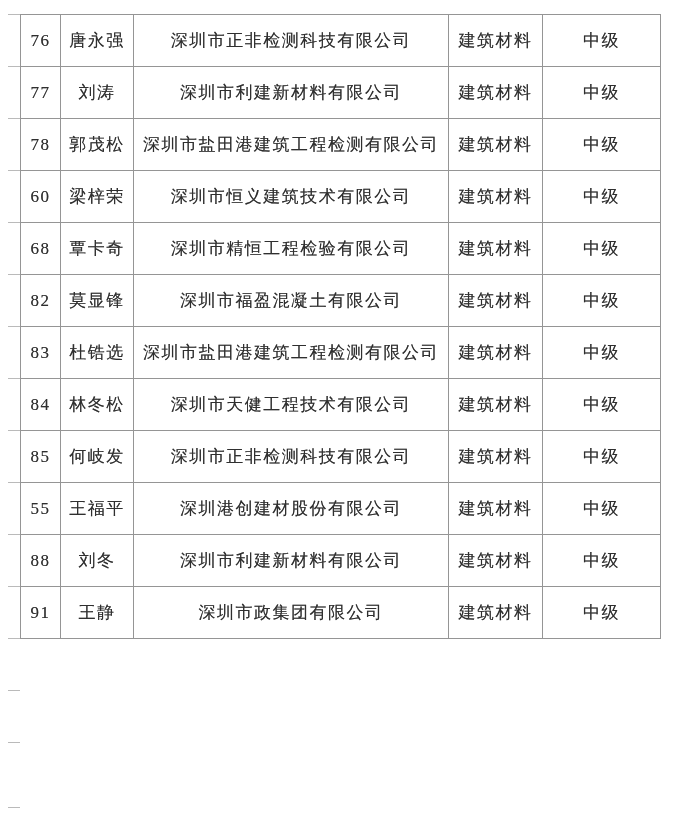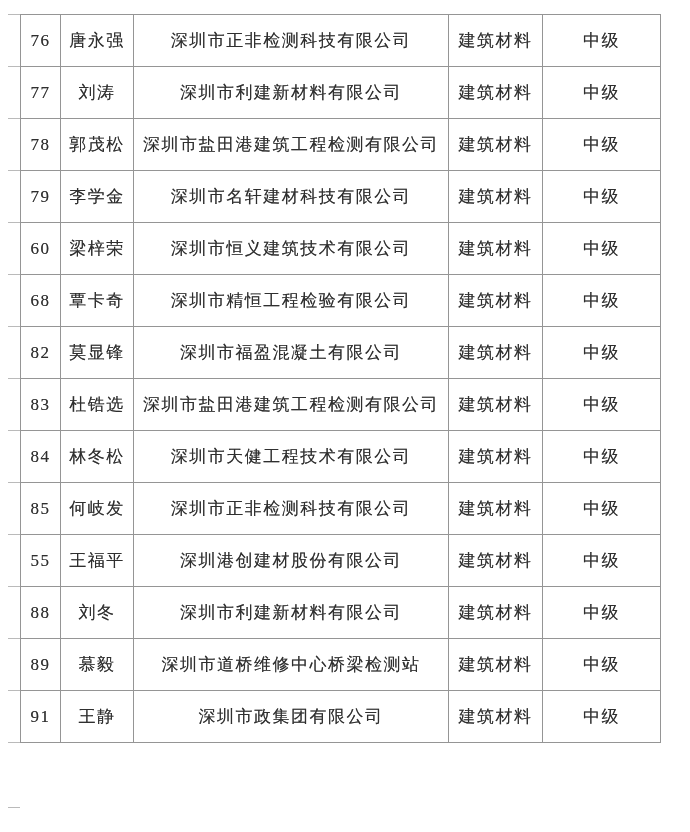--- a/index.html
+++ b/index.html
@@ -66,27 +66,20 @@
     <td class="cell-level">中级</td>
   </tr>
         <tr>
     <td class="cell-no">78</td>
     <td class="cell-name">郭茂松</td>
     <td class="cell-company">深圳市盐田港建筑工程检测有限公司</td>
     <td class="cell-category">建筑材料</td>
     <td class="cell-level">中级</td>
   </tr>
         <tr>
-    <td class="cell-no">79</td>
-    <td class="cell-name">李学金</td>
-    <td class="cell-company">深圳市名轩建材科技有限公司</td>
-    <td class="cell-category">建筑材料</td>
-    <td class="cell-level">中级</td>
-  </tr>
-        <tr>
     <td class="cell-no">60</td>
     <td class="cell-name">梁梓荣</td>
     <td class="cell-company">深圳市恒义建筑技术有限公司</td>
     <td class="cell-category">建筑材料</td>
     <td class="cell-level">中级</td>
   </tr>
         <tr>
     <td class="cell-no">68</td>
     <td class="cell-name">覃卡奇</td>
     <td class="cell-company">深圳市精恒工程检验有限公司</td>
@@ -129,27 +122,20 @@
     <td class="cell-level">中级</td>
   </tr>
         <tr>
     <td class="cell-no">88</td>
     <td class="cell-name">刘冬</td>
     <td class="cell-company">深圳市利建新材料有限公司</td>
     <td class="cell-category">建筑材料</td>
     <td class="cell-level">中级</td>
   </tr>
         <tr>
-    <td class="cell-no">89</td>
-    <td class="cell-name">慕毅</td>
-    <td class="cell-company">深圳市道桥维修中心桥梁检测站</td>
-    <td class="cell-category">建筑材料</td>
-    <td class="cell-level">中级</td>
-  </tr>
-        <tr>
     <td class="cell-no">91</td>
     <td class="cell-name">王静</td>
     <td class="cell-company">深圳市政集团有限公司</td>
     <td class="cell-category">建筑材料</td>
     <td class="cell-level">中级</td>
   </tr>
       </tbody>
   </table>
   <div id="artifacts">
       <div class="stub" style="left: 8px; top: 14px; width: 12px; height: 1px;"></div>

